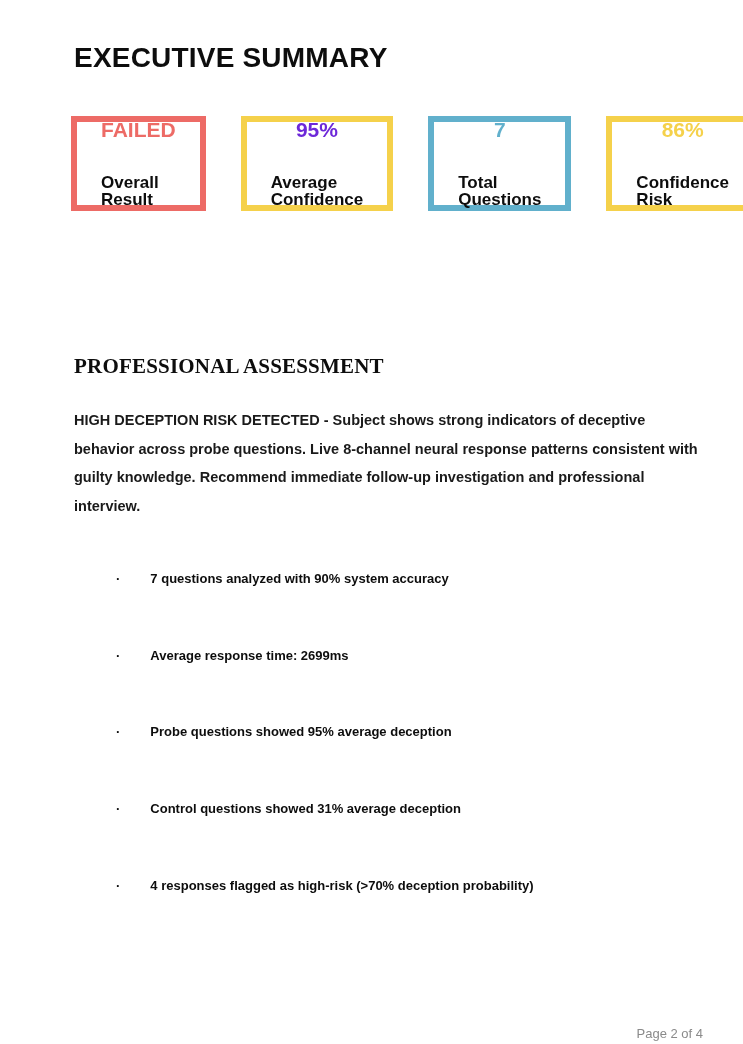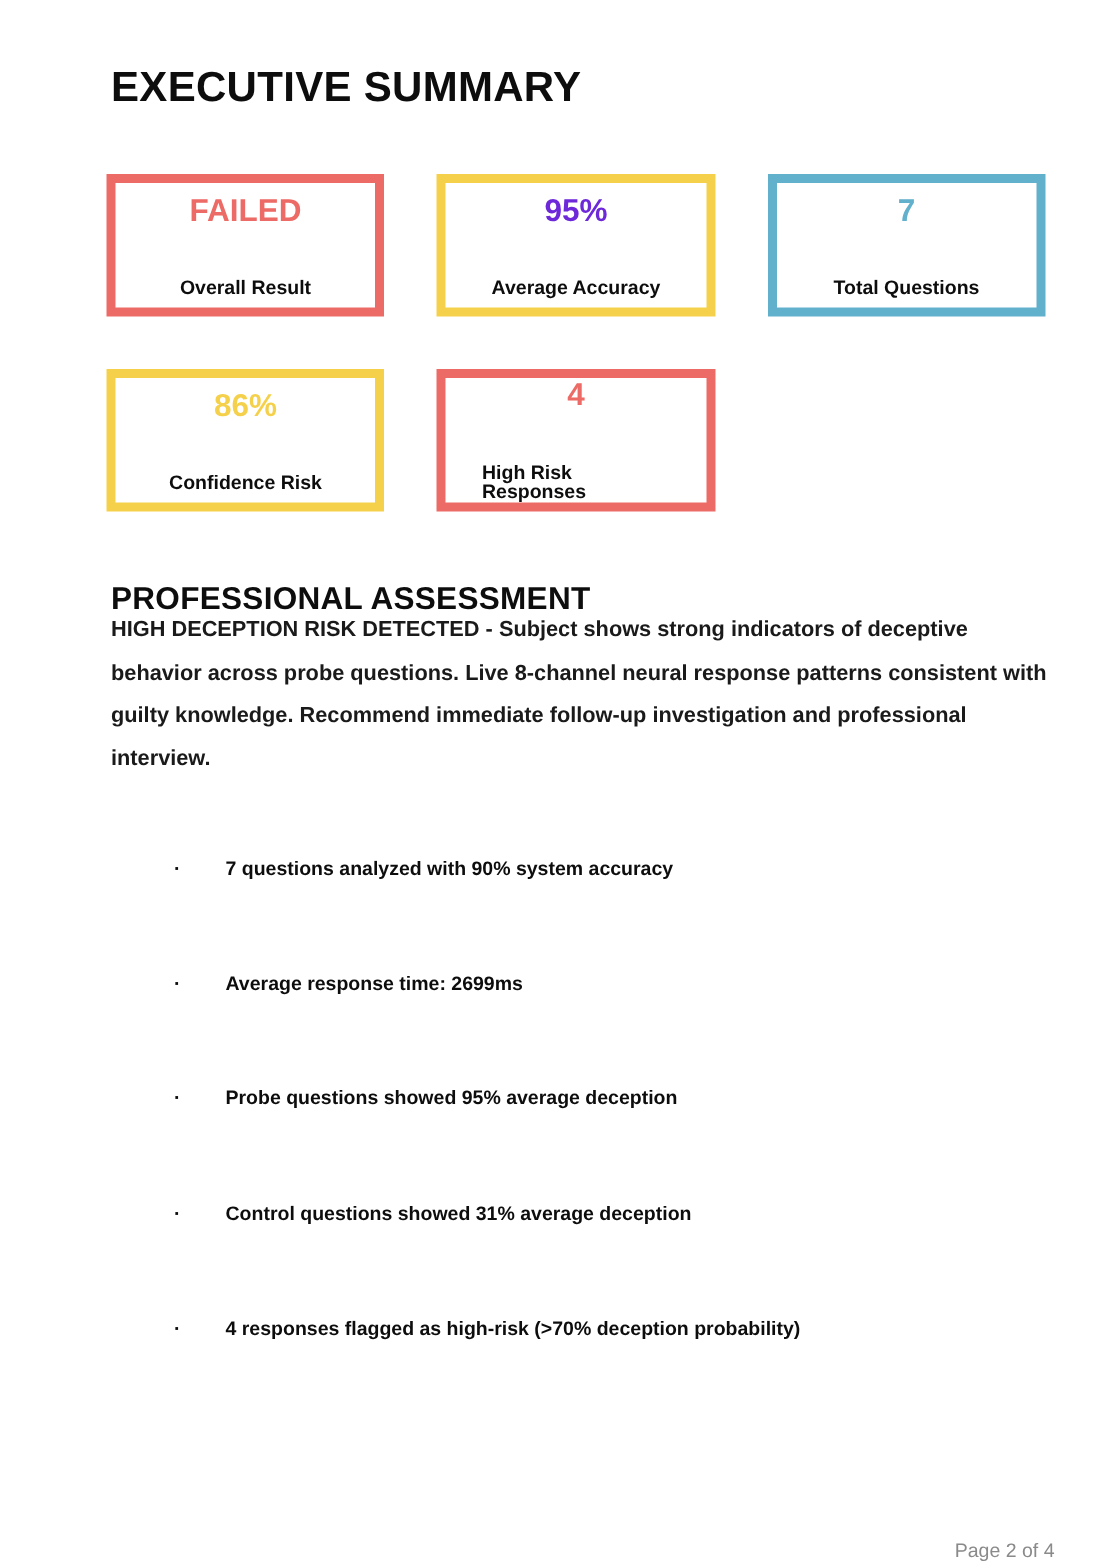--- a/index.html
+++ b/index.html
@@ -14,39 +14,39 @@
   .page { position: absolute; inset: 0; background: #fff; }
 
   .page-title {
     position: absolute; left: 50px; top: 18px;
     font-size: 28px; font-weight: bold; color: #0d0d0d;
     letter-spacing: 0.2px;
   }
 
   .cards-grid {
     position: absolute; left: 47px; top: 92px; width: 650px;
-    display: grid; grid-template-columns: repeat(3, 1fr);
+    display: grid; grid-template-columns: repeat(5, 1fr);
     column-gap: 10px; row-gap: 11px; gap: 35px;
   }
   .stat-card {
     height: 95px; background: #fff;
     border: 6px solid #ccc;
     display: flex; flex-direction: column;
     align-items: center; justify-content: center;
     gap: 10px;
   }
   .stat-value { font-size: 21px; font-weight: bold; line-height: 1; }
-  .stat-label { font-size: 13px; font-weight: bold; color: #0d0d0d; line-height: 1; }
+  .stat-label { font-size: 17px; font-weight: bold; color: #0d0d0d; line-height: 1; }
 
   .section-heading {
     position: absolute; left: 50px;
     font-size: 21px; font-weight: bold; color: #0d0d0d;
     letter-spacing: 0.2px;
   }
-  .heading-assessment { top: 364px; }
+  .heading-assessment { top: 330px; font-family: Liberation Serif, serif; }
   .heading-findings  { top: 483px; }
 
   .assessment-body {
     position: absolute; left: 50px; top: 382px; width: 648px;
     font-size: 14.5px; line-height: 28.6px; color: #1a1a1a;
     font-weight: bold;
   }
 
   .findings-list {
     position: absolute; left: 68px; top: 523px;
@@ -71,21 +71,21 @@
 
   <h1 class="page-title">EXECUTIVE SUMMARY</h1>
 
   <div class="cards-grid">
     <div class="stat-card" style="border-color: rgb(237, 107, 102);">
       <div class="stat-value" style="color: rgb(237, 107, 102);">FAILED</div>
       <div class="stat-label">Overall Result</div>
     </div>
     <div class="stat-card" style="border-color: rgb(245, 209, 75);">
       <div class="stat-value" style="color: #6d28d9;">95%</div>
-      <div class="stat-label">Average Accuracy</div>
+      <div class="stat-label">Average Confidence</div>
     </div>
     <div class="stat-card" style="border-color: rgb(97, 176, 204);">
       <div class="stat-value" style="color: rgb(97, 176, 204);">7</div>
       <div class="stat-label">Total Questions</div>
     </div>
     <div class="stat-card" style="border-color: rgb(245, 209, 75);">
       <div class="stat-value" style="color: rgb(245, 209, 75);">86%</div>
       <div class="stat-label">Confidence Risk</div>
     </div>
     <div class="stat-card" style="border-color: rgb(237, 107, 102);">

